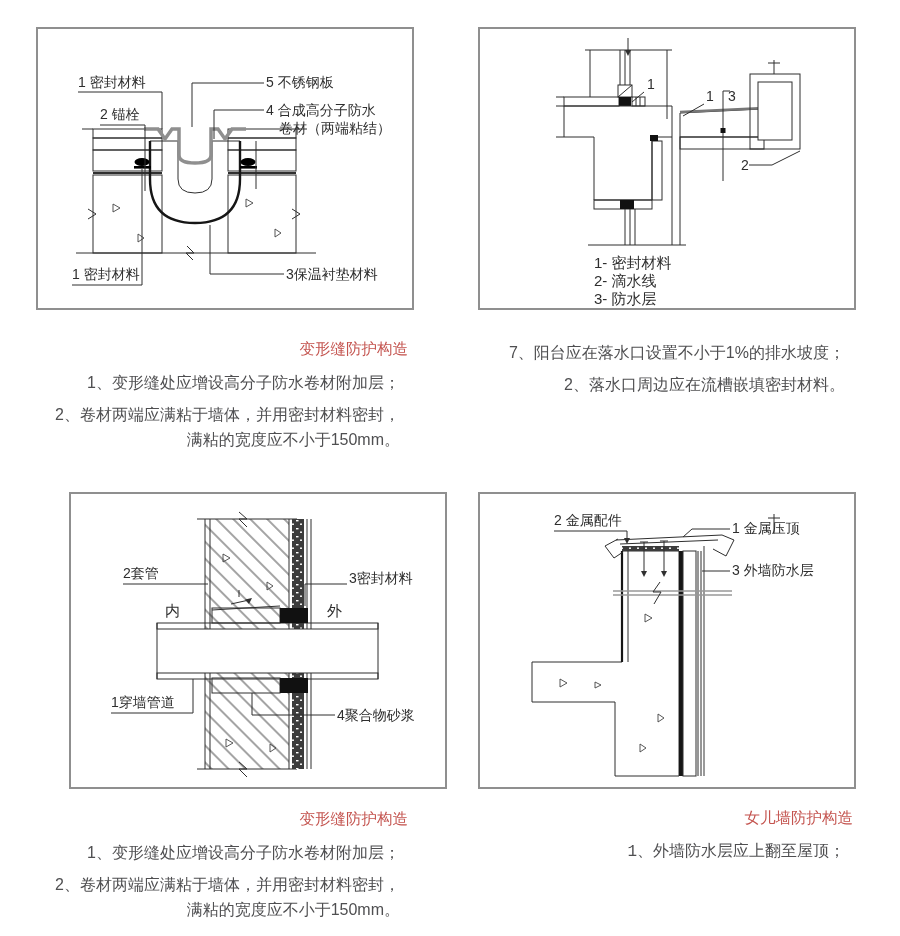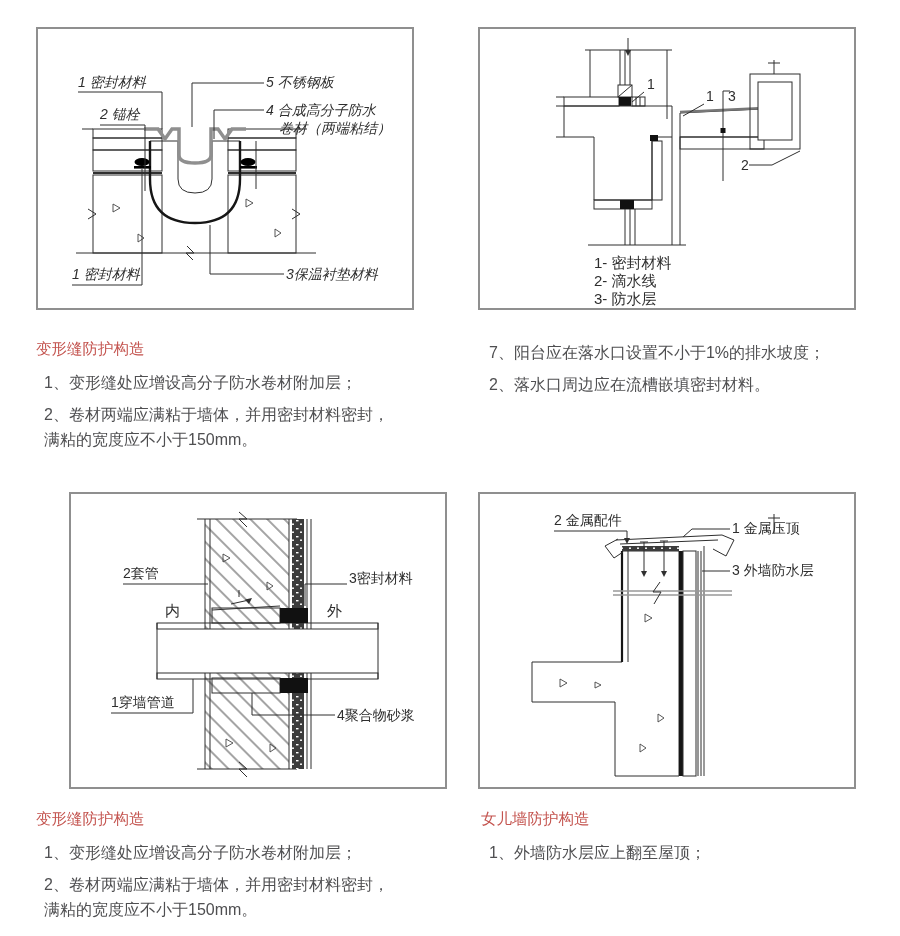--- a/index.html
+++ b/index.html
@@ -1,27 +1,27 @@
 <!DOCTYPE html>
 <html style="--accent: #c4544f;"><head>
 <meta charset="utf-8">
 <style>
   html,body{margin:0;padding:0;background:#fff;}
   body{position:relative;width:900px;height:936px;overflow:hidden;
        font-family:"Liberation Sans","DejaVu Sans",sans-serif;}
   .dbox{position:absolute;border:2px solid #8f8f8f;background:#fff;}
-  #box1{left:36px;top:27px;width:374px;height:279px;font-style:italic;}
+  #box1{left:36px;top:27px;width:374px;height:279px;}
   #box2{left:478px;top:27px;width:374px;height:279px;}
   #box3{left:36px;top:492px;width:374px;height:293px;margin-left:33px;}
   #box4{left:478px;top:492px;width:374px;height:293px;}
-  .caption{position:absolute;width:372px;}
+  .caption{position:absolute;width:372px;text-align:right;}
   #cap1{left:36px;top:340px;}
   #cap2{left:481px;top:340px;}
   #cap3{left:36px;top:810px;}
-  #cap4{left:481px;top:810px;}
+  #cap4{left:481px;top:810px;font-family:Liberation Mono, monospace;}
   .cap-title{font-size:15.5px;line-height:18px;color:var(--accent,#c4544f);margin:0 0 12px;}
   .cap-note{font-size:16px;line-height:25px;color:#4f4f51;margin:0 8px 7px;}
   svg{display:block;}
   svg text{font-family:"Liberation Sans","DejaVu Sans",sans-serif;font-size:14px;fill:#2e2e2e;}
   svg text.big{font-size:15px;}
   .ln{stroke:#2f2f2f;stroke-width:1;fill:none;}
   .ln2{stroke:#2f2f2f;stroke-width:2;fill:none;}
   .gray{stroke:#999;stroke-width:1.6;fill:none;}
   .steel{stroke:#8f8f8f;stroke-width:3.5;fill:none;}
 </style>

